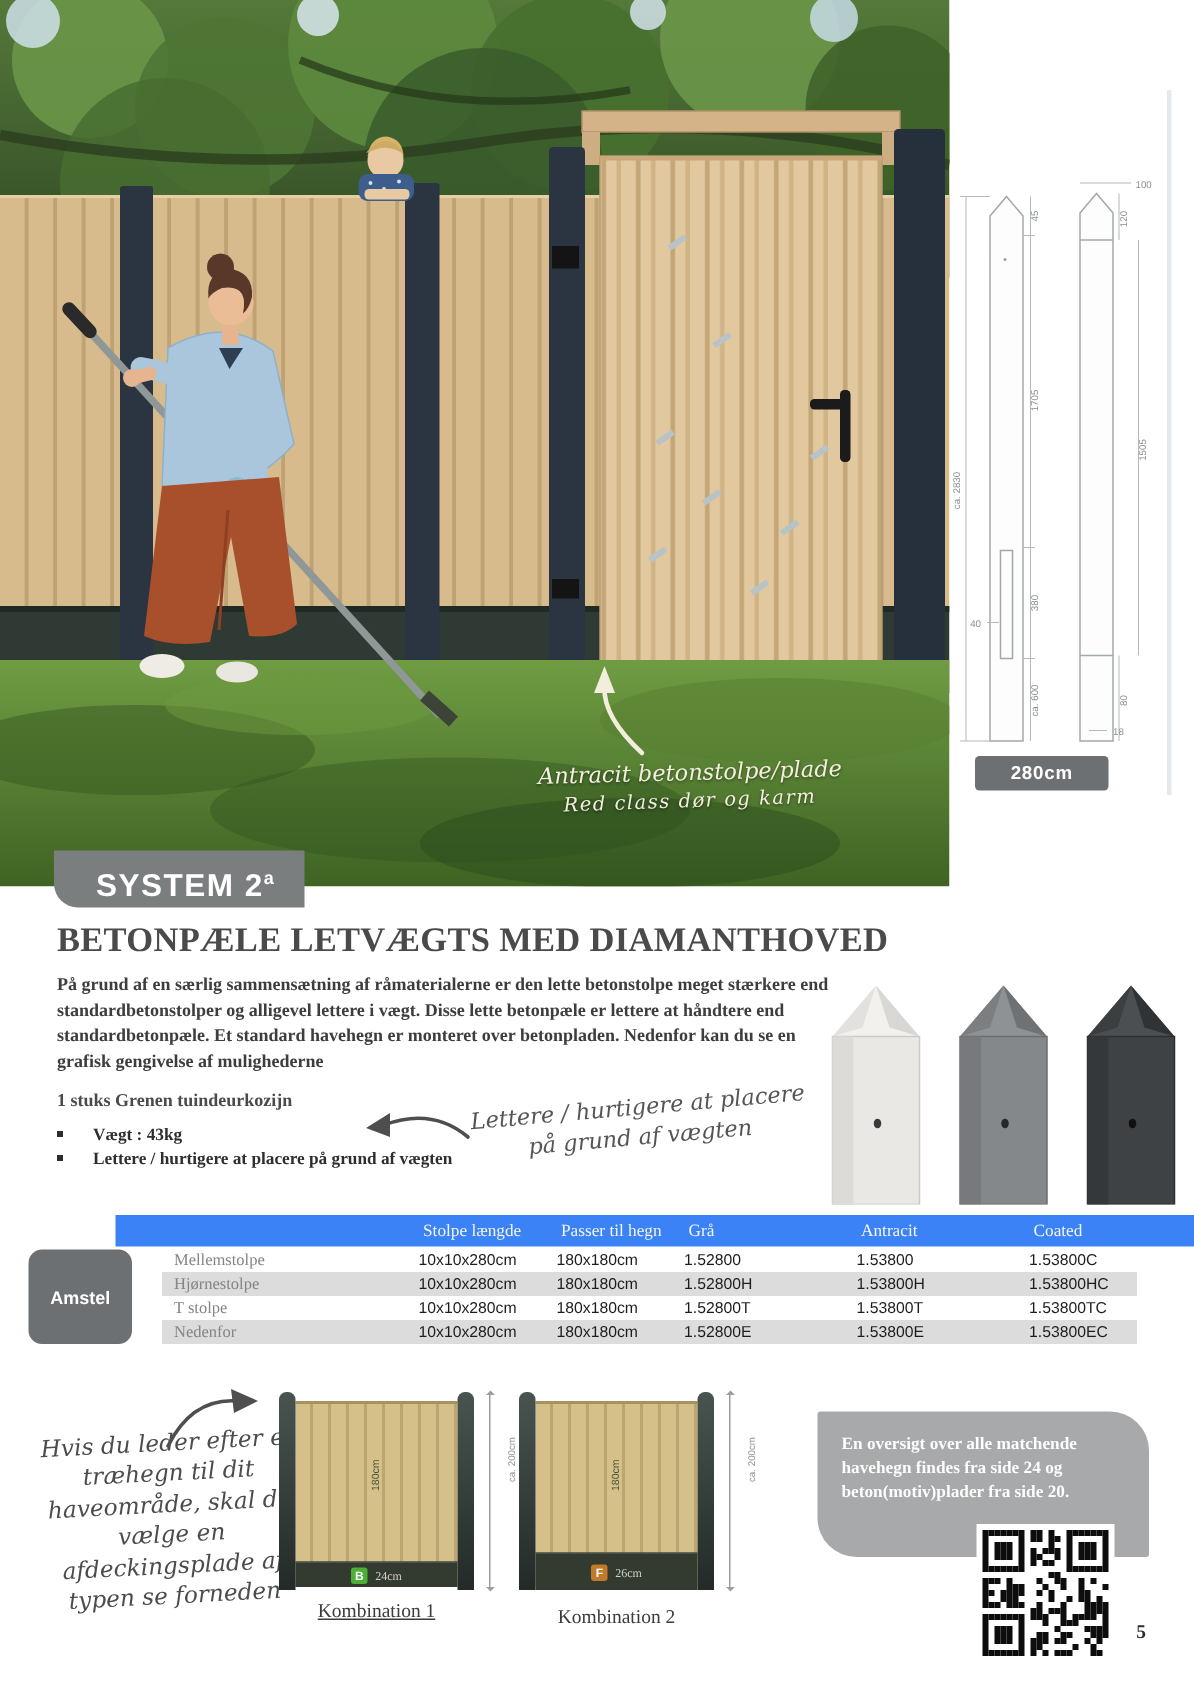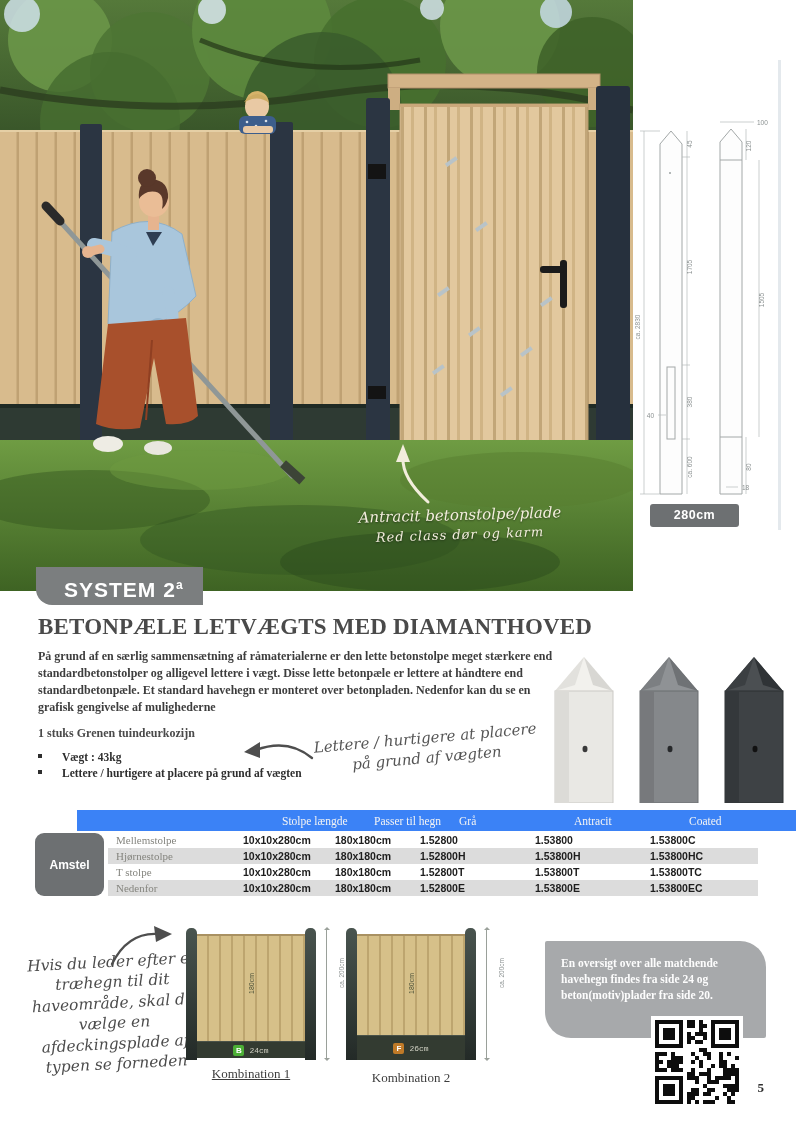--- a/index.html
+++ b/index.html
@@ -34,45 +34,45 @@
   #subline{left:38px;top:726px;font-size:12px;font-weight:bold;color:#4a4a4a;}
   .bullet-row{left:38px;font-size:11.5px;font-weight:bold;color:#2e2e2e;display:flex;align-items:center;gap:20px;}
   .bullet-sq{width:4px;height:4px;background:#2e2e2e;display:inline-block;margin-top:-2px;}
   #note-mid{left:305px;top:729px;width:242px;font-size:15px;color:#555;text-align:center;
     font-style:italic;font-family:"DejaVu Serif",serif;transform:rotate(-5deg);line-height:1.3;}
 
   
   #tbl-header{left:38px;top:810px;width:720px;height:21px;background:#3b82f6;display:grid;
     grid-template-columns:205px 92px 85px 115px 115px 108px;align-items:center;
     color:#f4f4f4;font-size:11.5px;margin-left:39px;}
-  #amstel-box{left:35px;top:833px;width:69px;height:63px;background:#6d7072;border-radius:9px;
+  #amstel-box{left:19px;top:833px;width:69px;height:63px;background:#6d7072;border-radius:9px;
     color:#fff;font-family:"Liberation Sans",sans-serif;font-weight:bold;font-size:12px;
     display:flex;align-items:center;justify-content:center;}
   .t-row{left:108px;width:650px;height:16px;display:grid;
     grid-template-columns:135px 92px 85px 115px 115px 108px;align-items:center;}
   .t-row.alt{background:#dcdcdc;}
   .t-name{font-size:11px;color:#85857f;padding-left:8px;}
-  .t-val{font-family:"Liberation Sans",sans-serif;font-size:10.5px;font-weight:700;color:#1d1d1d;}
+  .t-val{font-family:"Liberation Sans",sans-serif;font-size:10.5px;font-weight:400;color:#1d1d1d;margin-left:36px;}
 
   
   #hand-block{left:18px;top:952px;width:192px;text-align:center;font-style:italic;
     font-family:"DejaVu Serif",serif;font-size:15.5px;color:#4c4c4c;line-height:1.32;
     transform:rotate(-3deg);}
   .kombi{width:130px;height:134px;}
   .k-post{position:absolute;top:0;width:11px;height:132px;border-radius:5px 5px 0 0;
     background:linear-gradient(#49544f,#232a27);}
   .k-planks{position:absolute;left:11px;right:11px;top:6px;bottom:4px;
     background:repeating-linear-gradient(90deg,#d6c089 0 10px,#bda56f 10px 12px);
     border-top:2px solid #a99162;}
   .k-plate{position:absolute;left:11px;right:11px;background:#333b31;display:flex;
     align-items:center;justify-content:center;gap:5px;border-top:1px solid #4a5248;}
   .k-badge{width:11px;height:11px;border-radius:2px;color:#fff;
     font-family:"Liberation Sans",sans-serif;font-weight:bold;font-size:8px;
     display:flex;align-items:center;justify-content:center;}
-  .k-bval{color:#cfcfc2;font-family:Liberation Mono, monospace;font-size:8px;}
+  .k-bval{color:#cfcfc2;font-family:Liberation Serif, serif;font-size:8px;}
   .k-height{position:absolute;left:50%;top:52px;transform:translateX(-50%) rotate(-90deg);
     font-family:"Liberation Sans",sans-serif;font-size:7px;color:#4b5038;white-space:nowrap;}
   .k-dim{position:absolute;top:0;height:132px;width:1px;background:#9aa09a;}
   .k-dim:before,.k-dim:after{content:"";position:absolute;left:-2px;border:3px solid transparent;}
   .k-dim:before{top:-1px;border-bottom-color:#9aa09a;border-top:none;}
   .k-dim:after{bottom:-1px;border-top-color:#9aa09a;border-bottom:none;}
   .k-dim-label{position:absolute;top:60px;transform:rotate(-90deg);transform-origin:left top;
     font-family:"Liberation Sans",sans-serif;font-size:6.5px;color:#8b9191;white-space:nowrap;}
   .k-label{width:130px;text-align:center;font-size:13px;color:#3c3c3c;}
 

